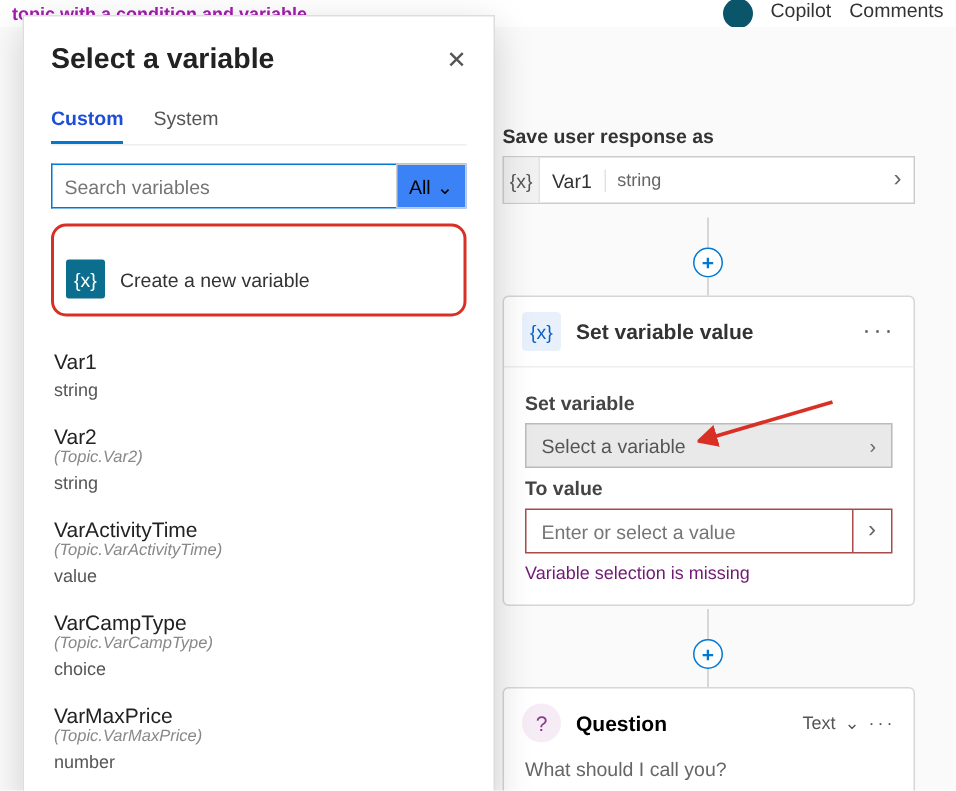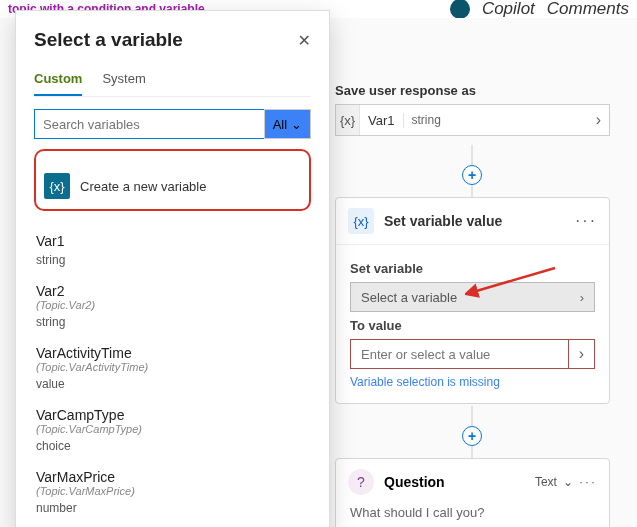--- a/index.html
+++ b/index.html
@@ -1,20 +1,20 @@
 <!DOCTYPE html>
 <html><head>
 <meta charset="utf-8">
 <style>
   * { box-sizing: border-box; margin: 0; padding: 0; font-family: "Segoe UI", Arial, sans-serif; }
   body { background: #fff; width: 637px; height: 527px; overflow: hidden; position: relative; }
   
   .topbar { position: absolute; top: 0; left: 0; right: 0; height: 18px; display: flex; align-items: center; padding: 0 8px; font-size: 12px; }
   .topbar .title { font-weight: 700; color: #a21caf; }
-  .topbar .right { margin-left: auto; display: flex; gap: 12px; align-items: center; font-size: 17px; color: #333; font-style: italic; }
+  .topbar .right { margin-left: auto; display: flex; gap: 12px; align-items: flex-start; font-size: 13px; color: #333; }
   .avatar { width: 20px; height: 20px; border-radius: 50%; background: #0b556a; }
   
   .canvas { position: absolute; top: 18px; left: 0; right: 0; bottom: 0; background: #fafafa; }
   
   
   .save-row { position: absolute; top: 65px; left: 335px; width: 275px; }
   .save-row .lbl { font-size: 13px; font-weight: 600; color: #333; margin-bottom: 6px; }
   .var-chip { display: flex; align-items: center; border: 1px solid #ccc; height: 32px; background: #fff; }
   .var-chip .vx { width: 24px; display:flex; align-items:center; justify-content:center; color:#555; font-size:13px; background:#f1f1f1; height:100%; border-right:1px solid #e3e3e3;}
   .var-chip .nm { padding: 0 8px; font-size: 13px; color:#333; border-right:1px solid #e3e3e3; }
@@ -30,41 +30,41 @@
   .card-hd .ico { width:26px; height:26px; border-radius:3px; background:#e8f1fb; color:#0b61c4; display:flex; align-items:center; justify-content:center; font-size:13px; }
   .card-hd .ttl { font-size:14px; font-weight:600; color:#333; }
   .card-hd .dots { margin-left:auto; font-size:16px; color:#555; letter-spacing:2px; }
   .card-bd { padding:10px 14px 14px; }
   .fld-lbl { font-size:13px; font-weight:600; color:#444; margin:6px 0 6px; }
   .sel { display:flex; align-items:center; border:1px solid #bbb; background:#e9e9e9; height:30px; padding:0 10px; font-size:13px; color:#555; }
   .sel .chev { margin-left:auto; color:#666; }
   .inp { display:flex; align-items:center; border:1px solid #a84b4b; background:#fff; height:30px; }
   .inp input { flex:1; border:none; outline:none; padding:0 10px; font-size:13px; color:#888; background:transparent; }
   .inp .chev { padding:0 10px; color:#666; border-left:1px solid #a84b4b; height:100%; display:flex; align-items:center; }
-  .err { color:#3b82f6; font-size:12px; margin-top:6px; }
+  .err { color:#701a75; font-size:12px; margin-top:6px; }
   
   
   .arrow-svg { position:absolute; pointer-events:none; }
   
   
   .qcard { position:absolute; left:335px; width:275px; background:#fff; border:1px solid #d6d6d6; border-radius:4px; }
   .qcard .hd { display:flex; align-items:center; padding:10px 12px; gap:10px; }
   .qcard .ico { width:26px; height:26px; border-radius:50%; background:#f6ecf6; color:#8b3a8b; display:flex; align-items:center; justify-content:center; font-size:14px; }
   .qcard .ttl { font-size:14px; font-weight:600; }
   .qcard .rt { margin-left:auto; display:flex; align-items:center; gap:6px; font-size:12px; color:#555; }
   .qcard .prompt { padding:0 14px 12px; font-size:13px; color:#666; }
   
   
   .panel { position:absolute; top:10px; left:15px; width:315px; bottom:-8px; background:#fff; border:1px solid #ddd; box-shadow:0 8px 24px rgba(0,0,0,0.18); padding:18px 18px 0; z-index:50; display:flex; flex-direction:column; }
   .panel-hd { display:flex; align-items:center; margin-bottom:14px; }
   .panel-hd h2 { font-size:19px; font-weight:600; color:#222; }
   .panel-hd .x { margin-left:auto; font-size:16px; color:#555; cursor:pointer; }
   .tabs { display:flex; gap:20px; font-size:13px; border-bottom:1px solid #eee; }
   .tab { padding:6px 0 8px; color:#555; cursor:pointer; }
-  .tab.active { color:#4d7c0f; font-weight:600; border-bottom:2px solid #0078d4; }
+  .tab.active { color:#1d4ed8; font-weight:600; border-bottom:2px solid #0078d4; }
   .search-row { display:flex; margin-top:12px; }
   .search-row input { flex:1; border:1px solid #0078d4; border-right:none; height:30px; padding:0 8px; font-size:13px; outline:none; }
   .search-row .filter { border:1px solid #ccc; height:30px; padding:0 8px; display:flex; align-items:center; gap:4px; font-size:13px; background:#3b82f6; }
   .create { margin-top:12px; display:flex; align-items:center; gap:10px; padding:6px; cursor:pointer; width:fit-content; }
   .create .cicon { width:26px; height:26px; background:#0b6e8f; color:#fff; display:flex; align-items:center; justify-content:center; font-size:13px; border-radius:2px; }
   .create .ctxt { font-size:13px; color:#333; }
   .create-box { border:2.5px solid #d93025; border-radius:10px; padding:4px 16px 4px 2px; margin-top:10px; display:inline-flex; }
   .vlist { margin-top:14px; overflow-y:auto; flex:1; }
   .vitem { padding:8px 2px; }
   .vitem .nm { font-size:14px; color:#222; }

